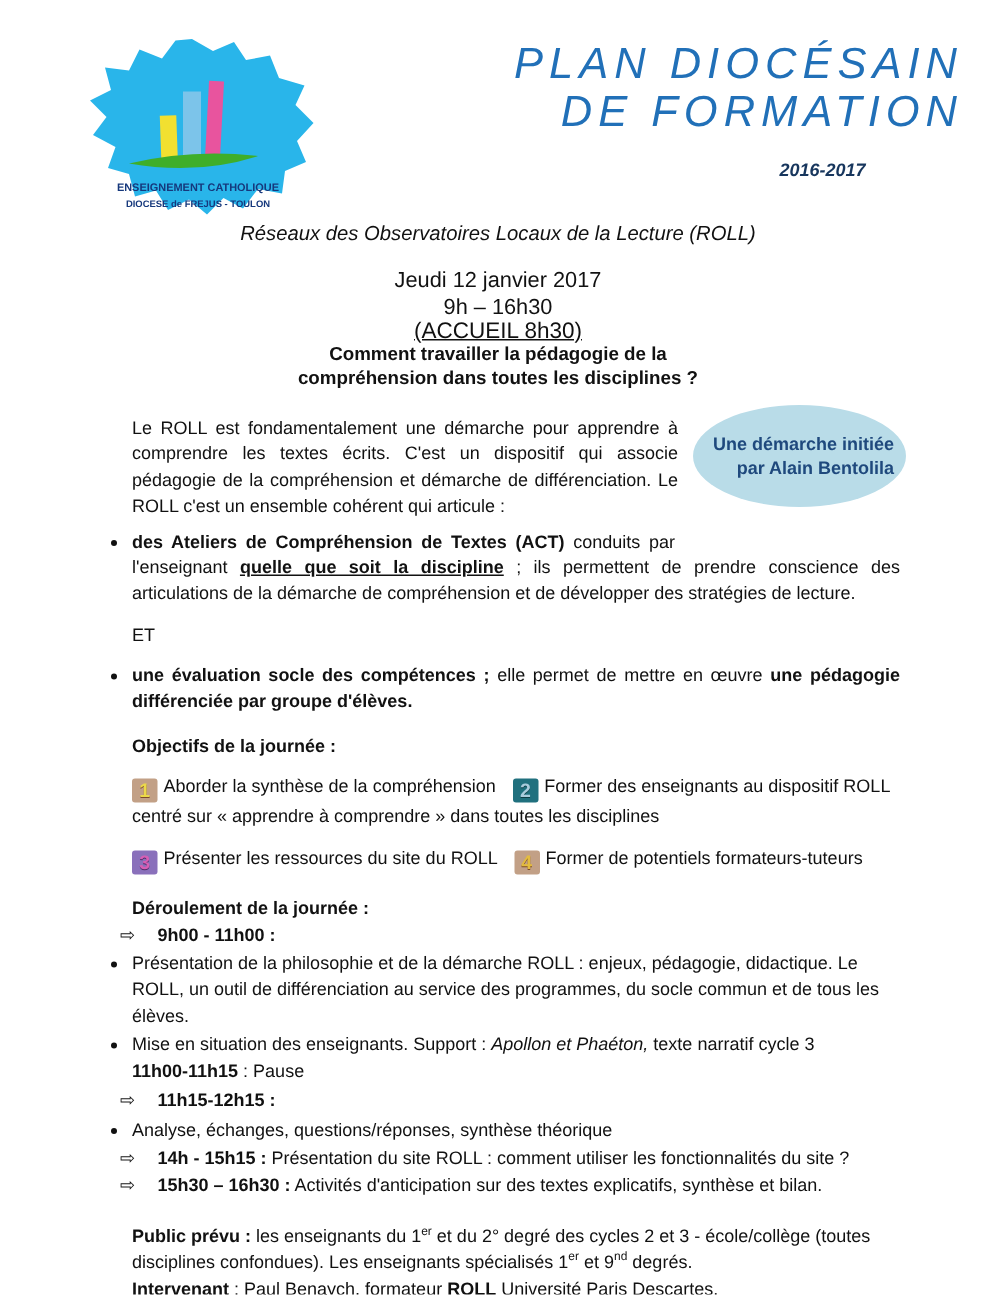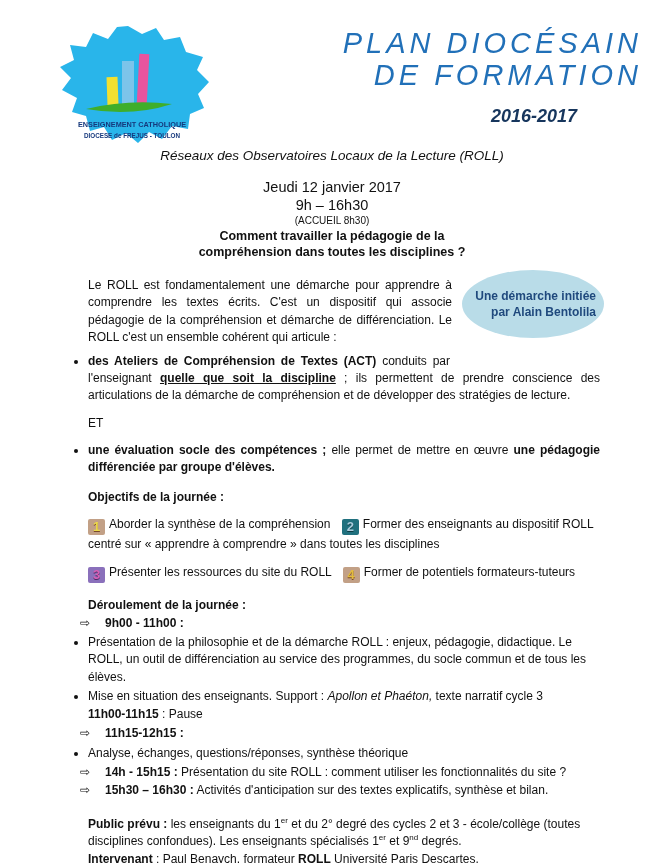--- a/index.html
+++ b/index.html
@@ -13,29 +13,29 @@
   
   .header { position:relative; height:148px; }
   .logo { position:absolute; left:50px; top:24px; }
   .titleblock {
     position:absolute; right:22px; top:28px; text-align:right;
     color:var(--title_blue); font-style:italic; font-weight:normal;
     font-size:29px; letter-spacing:4px; line-height:1.1;
   }
   .year {
     position:absolute; right:87px; top:106px;
-    font-style:italic; font-weight:bold; font-size:18px;
+    font-style:italic; font-weight:bold; font-size:12px;
     color:var(--year_navy);
   }
   .subtitle { text-align:center; font-style:italic; font-size:13.5px; }
 
   
   .event { text-align:center; margin-top:15px; }
   .event .date, .event .hours { font-size:14.5px; line-height:18px; }
-  .event .accueil { font-size:10px; line-height:13px; }
+  .event .accueil { font-size:15px; line-height:13px;text-decoration:underline; }
   .event .theme { font-weight:bold; font-size:12.5px; line-height:16px; margin-top:1px; }
 
   
   .intro { display:flex; padding:0 60px 0 88px; margin-top:17px; }
   .intro p { margin:0; flex:1 1 auto; text-align:justify; line-height:17.4px; }
   .badge {
     flex:0 0 142px; width:142px; height:68px; margin-left:10px; margin-top:-7px;
     background:var(--badge_bg); border-radius:50%;
     display:flex; align-items:center; justify-content:center; text-align:right;
     font-weight:bold; font-size:12px; color:var(--badge_text);

